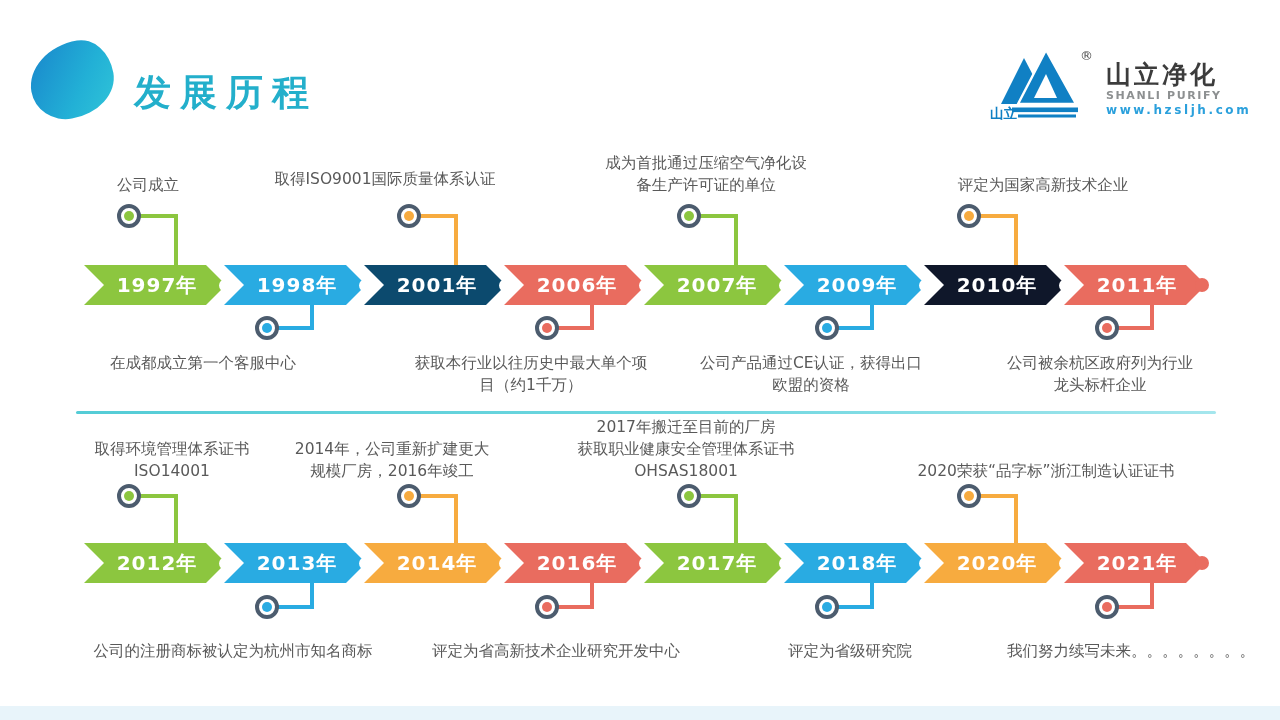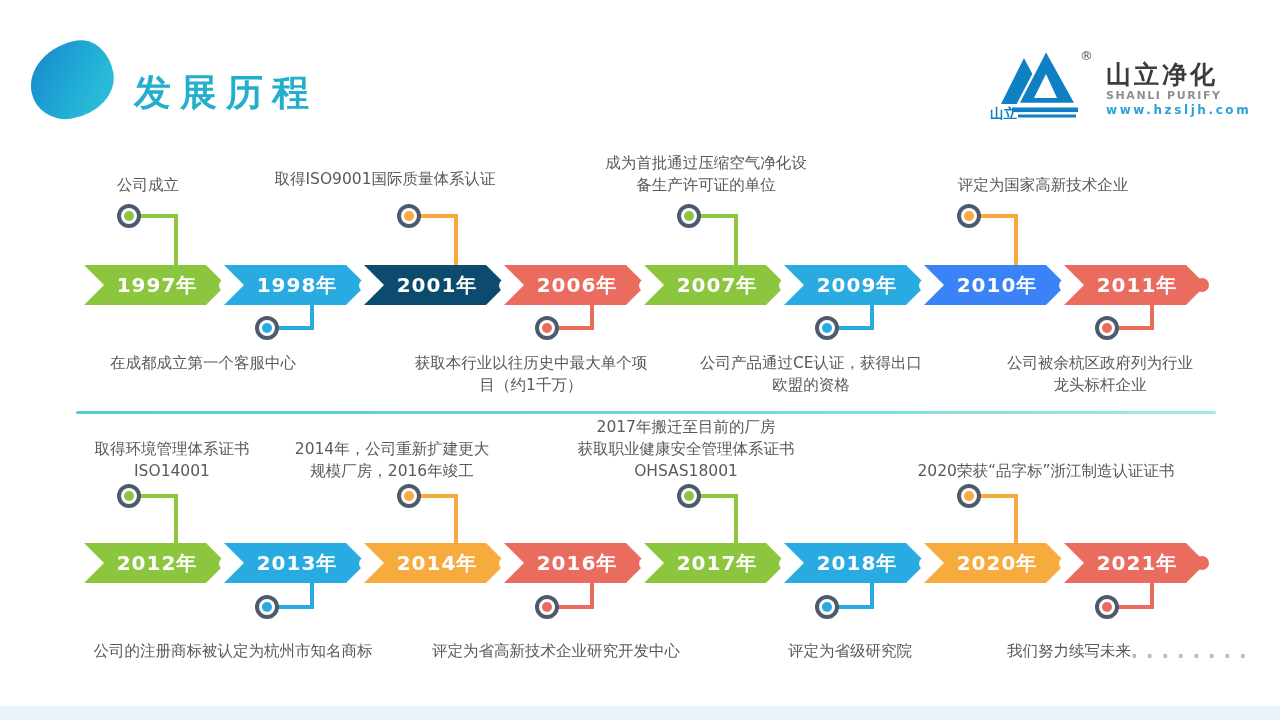--- a/index.html
+++ b/index.html
@@ -124,21 +124,21 @@
       </div>
       <div class="marker" style="left: 815px; top: 316px; border-color: rgb(76, 92, 110);">
         <i style="background: rgb(41, 171, 226);"></i>
       </div>
       <div class="mtext" style="left: 631px; top: 352px;">
         <div>公司产品通过CE认证，获得出口</div>
         <div>欧盟的资格</div>
       </div>
       <div class="cline" style="left: 1014px; width: 4px; background: rgb(247, 171, 63); top: 216px; height: 49px;"></div>
       <div class="cline" style="left: 975px; width: 43px; height: 4px; background: rgb(247, 171, 63); top: 214px;"></div>
-      <div class="badge" style="left: 924px; top: 265px; width: 142px; background: #3b82f6; clip-path: polygon(0px 0px, 122px 0px, 142px 50%, 122px 100%, 0px 100%, 20px 50%);">
+      <div class="badge" style="left: 924px; top: 265px; width: 142px; background: #0f172a; clip-path: polygon(0px 0px, 122px 0px, 142px 50%, 122px 100%, 0px 100%, 20px 50%);">
         <span>2010年</span>
       </div>
       <div class="marker" style="left: 957px; top: 204px; border-color: rgb(76, 92, 110);">
         <i style="background: rgb(247, 171, 63);"></i>
       </div>
       <div class="mtext" style="left: 863px; top: 174px;">
         <div>评定为国家高新技术企业</div>
       </div>
       <div class="cline" style="left: 1150px; width: 4px; background: rgb(233, 108, 95); top: 305px; height: 25px;"></div>
       <div class="cline" style="left: 1113px; width: 41px; height: 4px; background: rgb(233, 108, 95); top: 326px;"></div>

